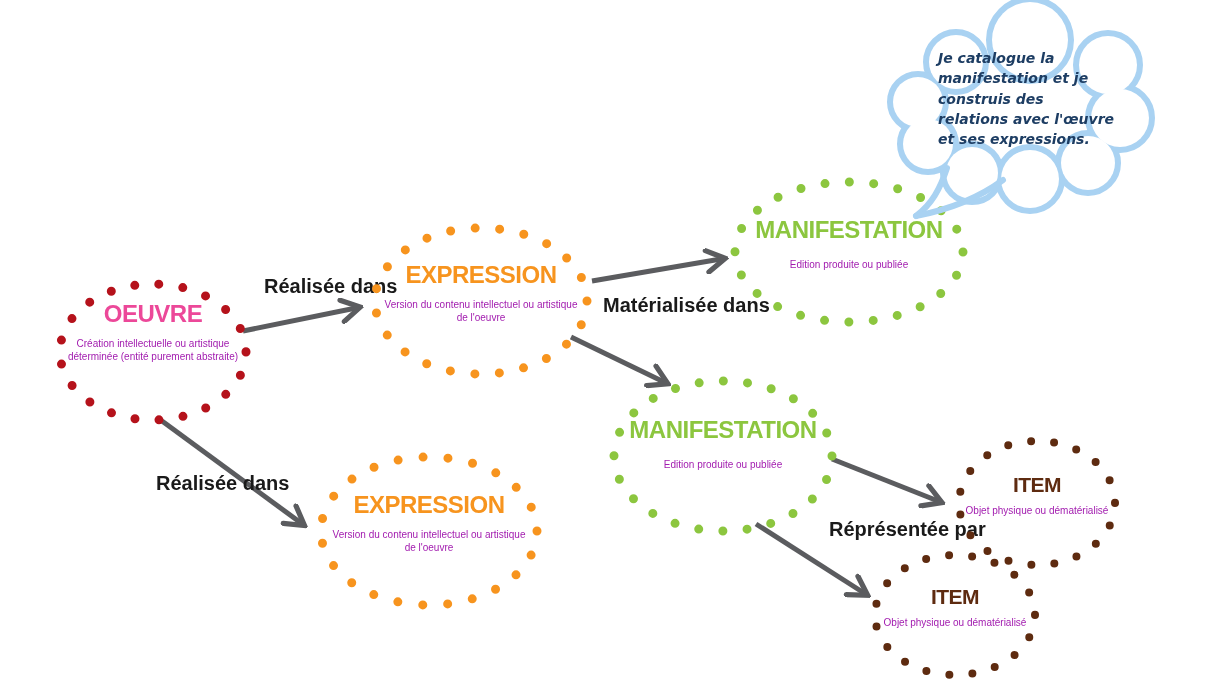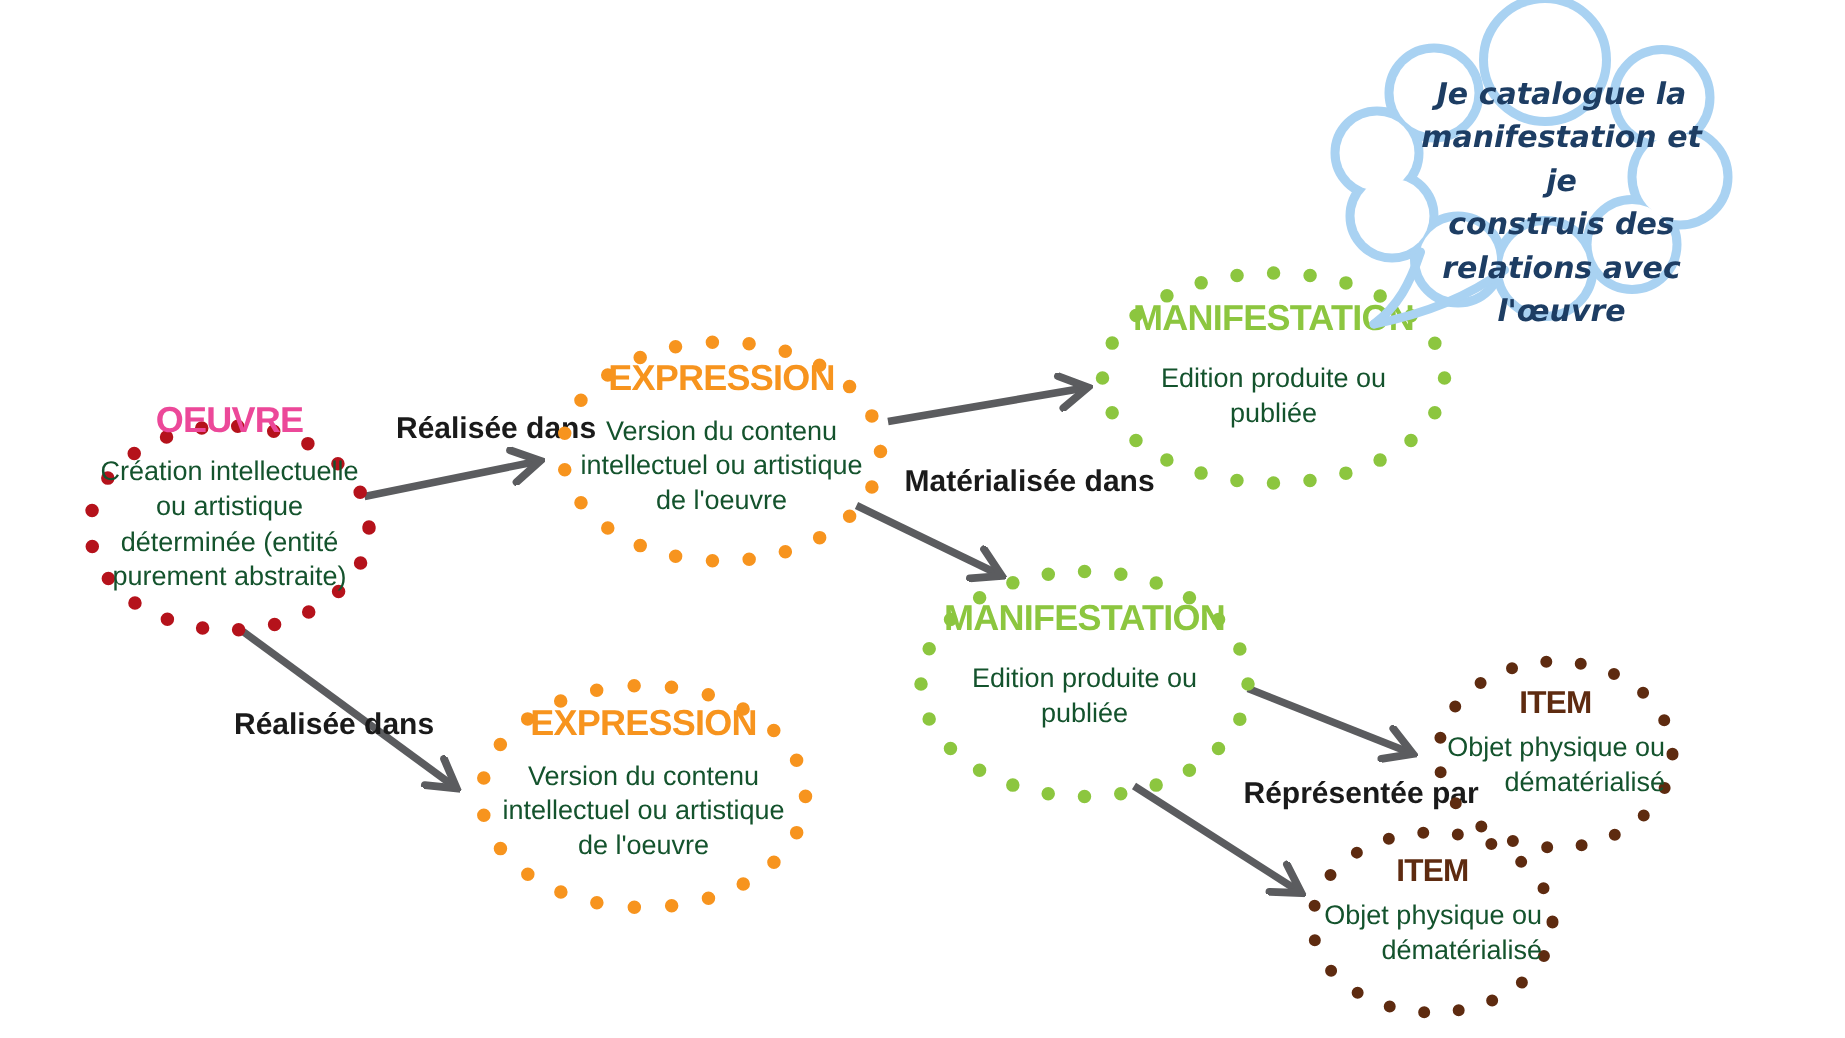--- a/index.html
+++ b/index.html
@@ -30,47 +30,47 @@
   .node-manifestation-mid .node-content{transform:translateY(-12px);}
   .node-title{
     font-weight:bold;
     font-size:24px;
     letter-spacing:-0.5px;
     line-height:1.1;
   }
   .item-node .node-title{font-size:21px;}
   .node-desc{
     margin-top:9px;
-    font-size:18px;
+    font-size:10px;
     line-height:1.3;
-    color:#14532d;
+    color:#a21caf;
   }
   .node-oeuvre .node-desc{max-width:188px;}
   .expr-node .node-desc{max-width:206px;}
   .manif-node .node-desc{max-width:200px;margin-top:14px;}
   .item-node .node-desc{max-width:146px;margin-top:7px;text-align:right;}
 
   
   .edge-label{
     position:absolute;
     font-size:20px;
     font-weight:bold;
     color:#1a1a1a;
     white-space:nowrap;
   }
 
   
   .bubble-text{
     position:absolute;
     left:938px;top:48px;width:206px;
-    text-align:center;
+    text-align:left;
     font-family:"DejaVu Sans", sans-serif;
     font-style:italic;
     font-weight:bold;
-    font-size:20px;
+    font-size:14px;
     line-height:1.45;
   }
   .bubble-text span{display:block;}
 </style>
 </head>
 <body>
 
 <div class="canvas">
 
   <svg class="layer" width="1230" height="692">
@@ -81,21 +81,21 @@
     </defs>
     <line x1="243" y1="331" x2="356" y2="308" stroke-width="5" marker-end="url(#arrowhead)" stroke="#5B5C5F"></line>
     <line x1="592" y1="281" x2="721" y2="259" stroke-width="5" marker-end="url(#arrowhead)" stroke="#5B5C5F"></line>
     <line x1="571" y1="337" x2="664" y2="382" stroke-width="5" marker-end="url(#arrowhead)" stroke="#5B5C5F"></line>
     <line x1="162" y1="421" x2="301" y2="523" stroke-width="5" marker-end="url(#arrowhead)" stroke="#5B5C5F"></line>
     <line x1="832" y1="459" x2="938" y2="501" stroke-width="5" marker-end="url(#arrowhead)" stroke="#5B5C5F"></line>
     <line x1="756" y1="524" x2="864" y2="593" stroke-width="5" marker-end="url(#arrowhead)" stroke="#5B5C5F"></line>
   </svg>
 
   <div class="edge-label" style="left:264px;top:275px;">Réalisée dans</div>
-  <div class="edge-label" style="left:603px;top:310px;">Matérialisée dans</div>
+  <div class="edge-label" style="left:603px;top:294px;">Matérialisée dans</div>
   <div class="edge-label" style="left:156px;top:472px;">Réalisée dans</div>
   <div class="edge-label" style="left:829px;top:518px;">Réprésentée par</div>
 
   <div class="node node-oeuvre" style="left:54px;top:278px;width:198px;height:148px;">
     <svg class="ring" width="198" height="148">
       <ellipse cx="99" cy="74" rx="93" ry="68" fill="none" stroke-width="9" pathLength="100" stroke-dasharray="0 4.76" stroke-linecap="round" stroke="#B5121B"></ellipse>
     </svg>
     <div class="node-content">
       <div class="node-title" style="color: #ec4899;">OEUVRE</div>
       <div class="node-desc">Création intellectuelle ou artistique déterminée (entité purement abstraite)</div>
@@ -187,15 +187,16 @@
     </g>
     <path d="M 57 163 C 50 184 42 199 26 211" fill="none" stroke-width="6" stroke-linecap="round" stroke="#A9D2F2"></path>
     <path d="M 26 211 C 62 204 90 192 113 175" fill="none" stroke-width="6" stroke-linecap="round" stroke="#A9D2F2"></path>
   </svg>
 
   <div class="bubble-text" style="color: rgb(29, 61, 99);">
     <span>Je catalogue la</span>
     <span>manifestation et je</span>
     <span>construis des</span>
     <span>relations avec l'œuvre</span>
+    <span>et ses expressions.</span>
   </div>
 
 </div>
 
 </body></html>

